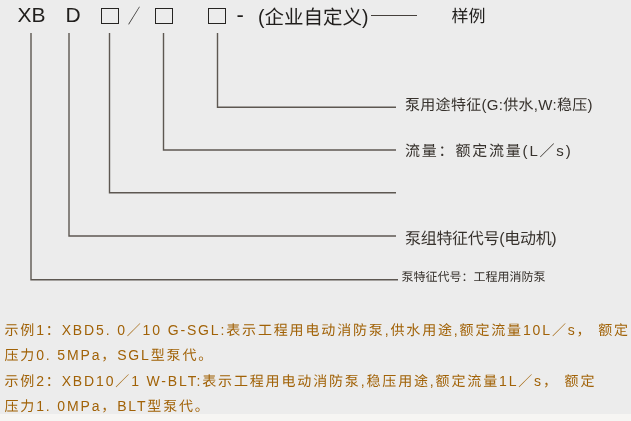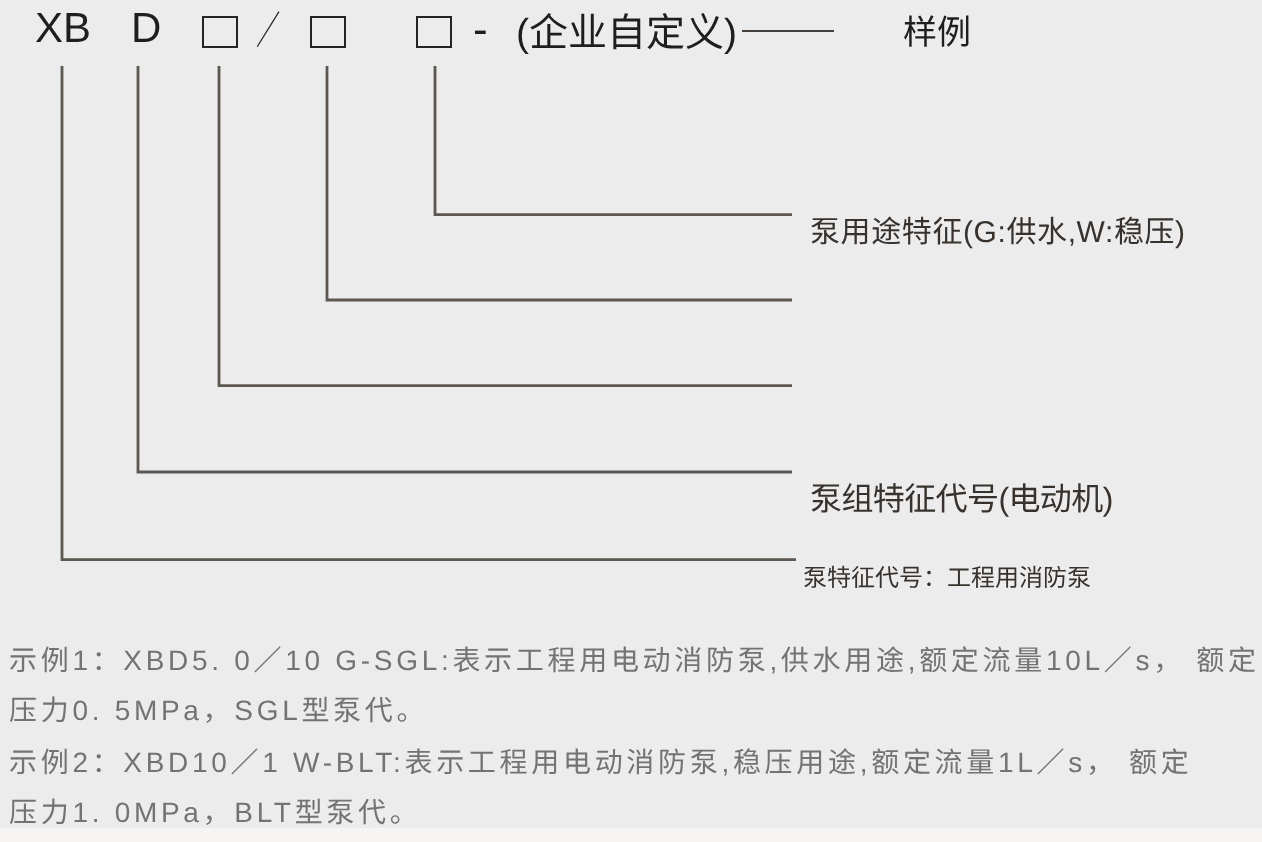--- a/index.html
+++ b/index.html
@@ -15,32 +15,32 @@
   svg.lines path{fill:none;stroke:#5d5751;stroke-width:1.4;}
   .seg{position:absolute;white-space:pre;color:#201e1c;}
   .latin{font-size:21px;line-height:21px;top:3.5px;}
   .hy{font-size:22px;line-height:22px;top:3.5px;}
   .cjk-top{font-size:19.5px;line-height:20px;top:7px;}
   .slash{font-size:19.5px;line-height:20px;top:6px;transform:scaleX(0.62);transform-origin:left top;}
   .sample{font-size:17px;line-height:17px;top:7.5px;margin-left:28px;}
   .box{position:absolute;top:7.5px;width:18px;height:16.5px;box-sizing:border-box;border:1.6px solid #262422;background:transparent;}
   .connector{position:absolute;background:#45403b;height:1.8px;}
   .label{
-    position:absolute;left:405px;color:#37322d;white-space:pre;margin-top:12px;
+    position:absolute;left:405px;color:#37322d;white-space:pre;
   }
   .lb1{font-size:15px;letter-spacing:0.3px;line-height:18px;top:95.5px;}
   .lb2{font-size:15px;letter-spacing:1.8px;line-height:18px;top:141.5px;}
   .lb3{font-size:15px;letter-spacing:0.8px;line-height:18px;top:184.5px;}
   .lb3 .post{letter-spacing:2.3px;}
   .lb3 .times{display:inline-block;width:15px;text-align:center;letter-spacing:0;font-size:21px;line-height:10px;vertical-align:-1.5px;}
   .lb4{font-size:16px;letter-spacing:-0.3px;line-height:19px;top:228.5px;}
   .lb5{font-size:12px;letter-spacing:0px;line-height:20px;top:267px;left:401.5px;}
   .exline{
     position:absolute;left:4.5px;font-size:14px;line-height:24px;letter-spacing:1.85px;
-    color:#737373;white-space:pre;
+    color:#a16207;white-space:pre;
   }
 </style>
 </head>
 <body>
 
 <div class="stage">
 
   <svg class="lines" viewBox="0 0 631 421">
     <path d="M 217.5 33 V 107.3 H 396"></path>
     <path d="M 163.5 33 V 150 H 396"></path>
@@ -56,20 +56,21 @@
     <span class="seg slash" style="left:128px">／</span>
     <span class="box" style="left:155px"></span>
     <span class="box" style="left:208px"></span>
     <span class="seg hy" style="left:236.5px">-</span>
     <span class="seg cjk-top" style="left:258px">(企业自定义)</span>
     <span class="connector" style="left:371px;top:14.6px;width:46px"></span>
     <span class="seg sample" style="left:423.5px">样例</span>
   </div>
 
   <div class="label lb1">泵用途特征(G:供水,W:稳压)</div>
+  <div class="label lb2">流量：额定流量(L／s)</div>
   <div class="label lb4">泵组特征代号(电动机)</div>
   <div class="label lb5">泵特征代号：工程用消防泵</div>
 
   <div class="exline" style="top:317.5px">示例1：XBD5. 0／10 G-SGL:表示工程用电动消防泵,供水用途,额定流量10L／s， 额定</div>
   <div class="exline" style="top:343px">压力0. 5MPa，SGL型泵代。</div>
   <div class="exline" style="top:368.5px">示例2：XBD10／1 W-BLT:表示工程用电动消防泵,稳压用途,额定流量1L／s， 额定</div>
   <div class="exline" style="top:394px">压力1. 0MPa，BLT型泵代。</div>
 
   <div class="bottom-strip"></div>
 

